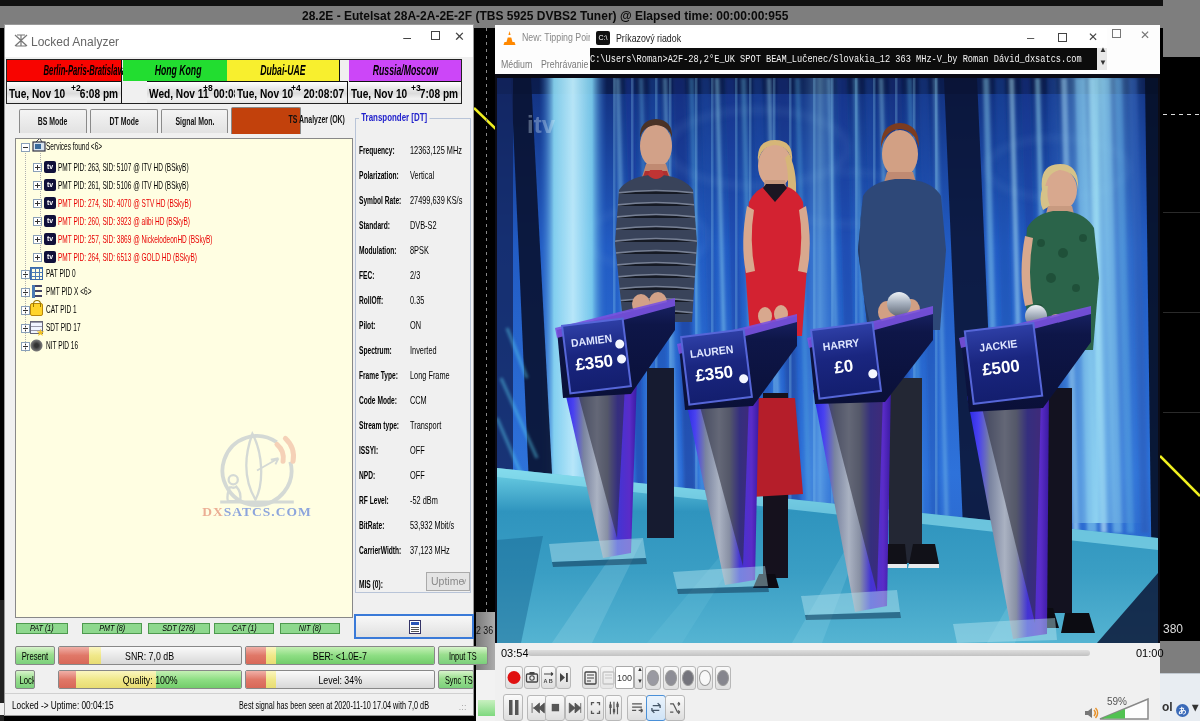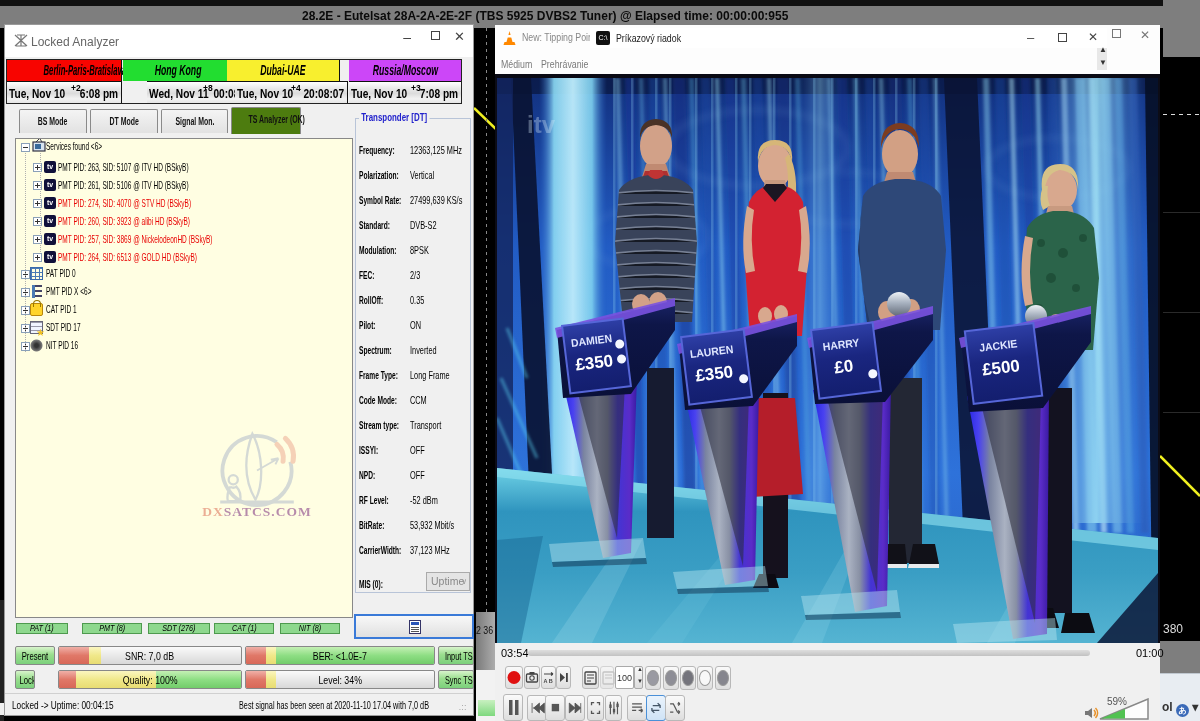--- a/index.html
+++ b/index.html
@@ -22,41 +22,41 @@
 .ccell { position:absolute; top:0; height:21px; border-right:1px solid #111; font-weight:bold; font-style:italic; font-size:14.5px; color:#000; line-height:20px; text-align:center;}
 .ccell span { display:inline-block; transform:scaleX(0.6); transform-origin:50% 50%; white-space:nowrap;}
 .tcell { position:absolute; top:21px; height:22px; border-right:1px solid #111; border-top:1px solid #111;
   background:linear-gradient(#ffffff,#e9e9e9 30%,#dcdcdc 55%,#f2f2f2 80%,#e5e5e5); font-weight:bold; font-size:12.5px; color:#000; }
 .tcell .d { position:absolute; left:2px; top:4px; font-size:13px; transform:scaleX(0.78); transform-origin:0 0; white-space:nowrap;}
 .tcell .s { position:absolute; top:1px; font-size:8.5px; font-weight:bold;}
 .tcell .t { position:absolute; right:3px; top:4px; font-size:13px; transform:scaleX(0.78); transform-origin:100% 0; white-space:nowrap;}
 
 .tab { position:absolute; top:84px; height:24px; background:linear-gradient(#f4f4f4,#e2e2e2); border:1px solid #8a8a8a; border-bottom:none; text-align:center; font-size:11px; font-weight:bold; color:#111; line-height:23px; border-radius:2px 2px 0 0;}
 .tab span { display:inline-block; transform:scaleX(0.63); transform-origin:50% 50%; white-space:nowrap;}
-.tab.sel { top:82px; height:27px; background:#4d7c0f; z-index:3; }
+.tab.sel { top:82px; height:27px; background:#c2410c; z-index:3;padding-left:40px; }
 
 #tree { left:10px; top:113px; width:338px; height:480px; background:#fffee2; border:1px solid #888; overflow:hidden; }
 .ti { position:absolute; font-size:10.5px; color:#000; white-space:nowrap; transform:scaleX(0.62); transform-origin:0 0;}
 .ti.red { color:#e80000; }
 .pbox { position:absolute; width:9px; height:9px; border:1px solid #8aa0b8; background:#fff; }
 .pbox:before { content:""; position:absolute; left:1px; top:3px; width:5px; height:1px; background:#333; }
 .pbox:after { content:""; position:absolute; left:3px; top:1px; width:1px; height:5px; background:#333; }
 .pboxm:after { display:none; }
 .tvic { position:absolute; width:12px; height:12px; background:#10103a; border-radius:2px; color:#fff; font-size:7px; text-align:center; line-height:12px; font-weight:bold;}
 .ic-pat { background:linear-gradient(#fff,#e8f0ff); border:1px solid #3a6aaa; background-image:repeating-linear-gradient(#4a7ab4 0 1px,transparent 1px 4px),repeating-linear-gradient(90deg,#4a7ab4 0 1px,transparent 1px 4px); }
 .ic-pmt { border-left:3px solid #4a7ab4; background-image:repeating-linear-gradient(#446 0 2px,transparent 2px 5px); width:10px !important; margin-left:2px;}
 .ic-cat { background:#ffd42a; border:1px solid #b8860b; border-radius:2px; }
 .ic-cat:before { content:""; position:absolute; left:2px; top:-4px; width:6px; height:6px; border:1.5px solid #997700; border-bottom:none; border-radius:4px 4px 0 0; }
 .ic-sdt { background:#f0f4ff; border:1px solid #667; background-image:repeating-linear-gradient(#99a 0 1px,transparent 1px 4px); }
 .ic-sdt:after { content:"\2605"; position:absolute; right:-3px; bottom:-5px; color:#f0c020; font-size:10px; }
 .ic-nit { background:radial-gradient(circle at 50% 50%, #333 20%, #777 60%, transparent 70%); }
 
 #wm { left:206px; top:398px; width:92px; height:92px; opacity:0.42; }
 #wmtxt { left:190px; top:479px; width:124px; text-align:center; font-size:13.5px; font-weight:bold; font-family:"Liberation Serif",serif; letter-spacing:1px; opacity:0.5;}
-#wmtxt .dx { color:#d86048; } #wmtxt .rest { color:#701a75; }
+#wmtxt .dx { color:#d86048; } #wmtxt .rest { color:#1d4ed8; }
 
 #tp { left:350px; top:93px; width:116px; height:475px; border:1px solid #b8c4d8; }
 #tp-leg { left:354px; top:86px; transform:scaleX(0.72); transform-origin:0 0; background:#f0f0f0; padding:0 3px; font-size:11px; font-weight:bold; color:#2222cc; }
 .tpl { position:absolute; left:3px; font-size:10.5px; font-weight:bold; color:#000; white-space:nowrap; transform:scaleX(0.63); transform-origin:0 0;}
 .tpv { position:absolute; left:54px; font-size:10.5px; color:#000; white-space:nowrap; transform:scaleX(0.7); transform-origin:0 0;}
 #mis { left:70px; top:453px; width:44px; height:19px; background:#e4e4e4; border:1px solid #aaa; font-size:10.5px; color:#888; line-height:17px; padding-left:4px;}
 #mis:after { content:"\2228"; position:absolute; right:2px; top:0px; font-size:8px; color:#999;}
 
 #lbtn { left:349px; top:589px; width:120px; height:25px; background:linear-gradient(#f8f8f8,#e0e0e0); border:2px solid #3a7ad8; }
 #lbtn .ic { position:absolute; left:53px; top:4px; width:12px; height:14px; background:#fff; border:1px solid #336; }
@@ -284,21 +284,21 @@
       <div class="seg segr" style="left:0;width:30px;"></div>
         <div class="seg segy" style="left:30px;width:12px;"></div>
       <div class="lab"><span>SNR: 7,0 dB</span></div>
       </div>
     <div class="bar" style="left:240px;top:621px;width:190px;">
       <div class="seg segr" style="left:0;width:20px;"></div>
         <div class="seg segy" style="left:20px;width:10px;"></div>
       <div class="seg segg" style="left:30px;width:160px;"></div>
       <div class="lab"><span>BER: &lt;1.0E-7</span></div>
       </div>
-    <div class="gbtn" style="left:433px;top:621px;width:36px;font-size:10.5px;"><span>Input TS</span></div>
+    <div class="gbtn" style="left:433px;top:621px;width:50px;font-size:10.5px;"><span>Input TS</span></div>
     <div class="gbtn" style="left:10px;top:645px;width:20px;"><span>Lock</span></div>
     <div class="bar" style="left:53px;top:645px;width:184px;">
       <div class="seg segr" style="left:0;width:17px;"></div>
         <div class="seg segy" style="left:17px;width:80px;"></div>
       <div class="seg segg" style="left:97px;width:87px;"></div>
       <div class="lab"><span>Quality: 100%</span></div>
       </div>
     <div class="bar" style="left:240px;top:645px;width:190px;">
       <div class="seg segr" style="left:0;width:20px;"></div>
         <div class="seg segy" style="left:20px;width:10px;"></div>
@@ -692,18 +692,19 @@
   </div>
 
   <div class="abs" id="cmd">
     <div class="abs" id="cmd-title">
       <div class="abs" style="left:6px;top:3px;width:14px;height:14px;background:#111;border-radius:2px;color:#fff;font-size:7px;line-height:14px;text-align:center;">C:\</div>
       <div class="abs cx80" style="left:26px;top:4px;">Príkazový riadok</div>
       <div class="abs" style="left:437px;top:2px;color:#444;font-size:13px;">–</div>
       <div class="abs" style="left:468px;top:5px;width:9px;height:9px;border:1px solid #444;"></div>
       <div class="abs" style="left:498px;top:2px;color:#444;font-size:12px;">✕</div>
     </div>
+    <div class="abs" id="cmd-body"><span>C:\Users\Roman&gt;A2F-28,2°E_UK SPOT BEAM_Lučenec/Slovakia_12 363 MHz-V_by Roman Dávid_dxsatcs.com</span></div>
     <div class="abs" id="cmd-sb">
         <span class="abs" style="left:2px;top:-3px;font-size:8px;">▲</span>
         <span class="abs" style="left:2px;top:10px;font-size:8px;">▼</span>
       </div>
   </div>
 </div>
 
 </body></html>

